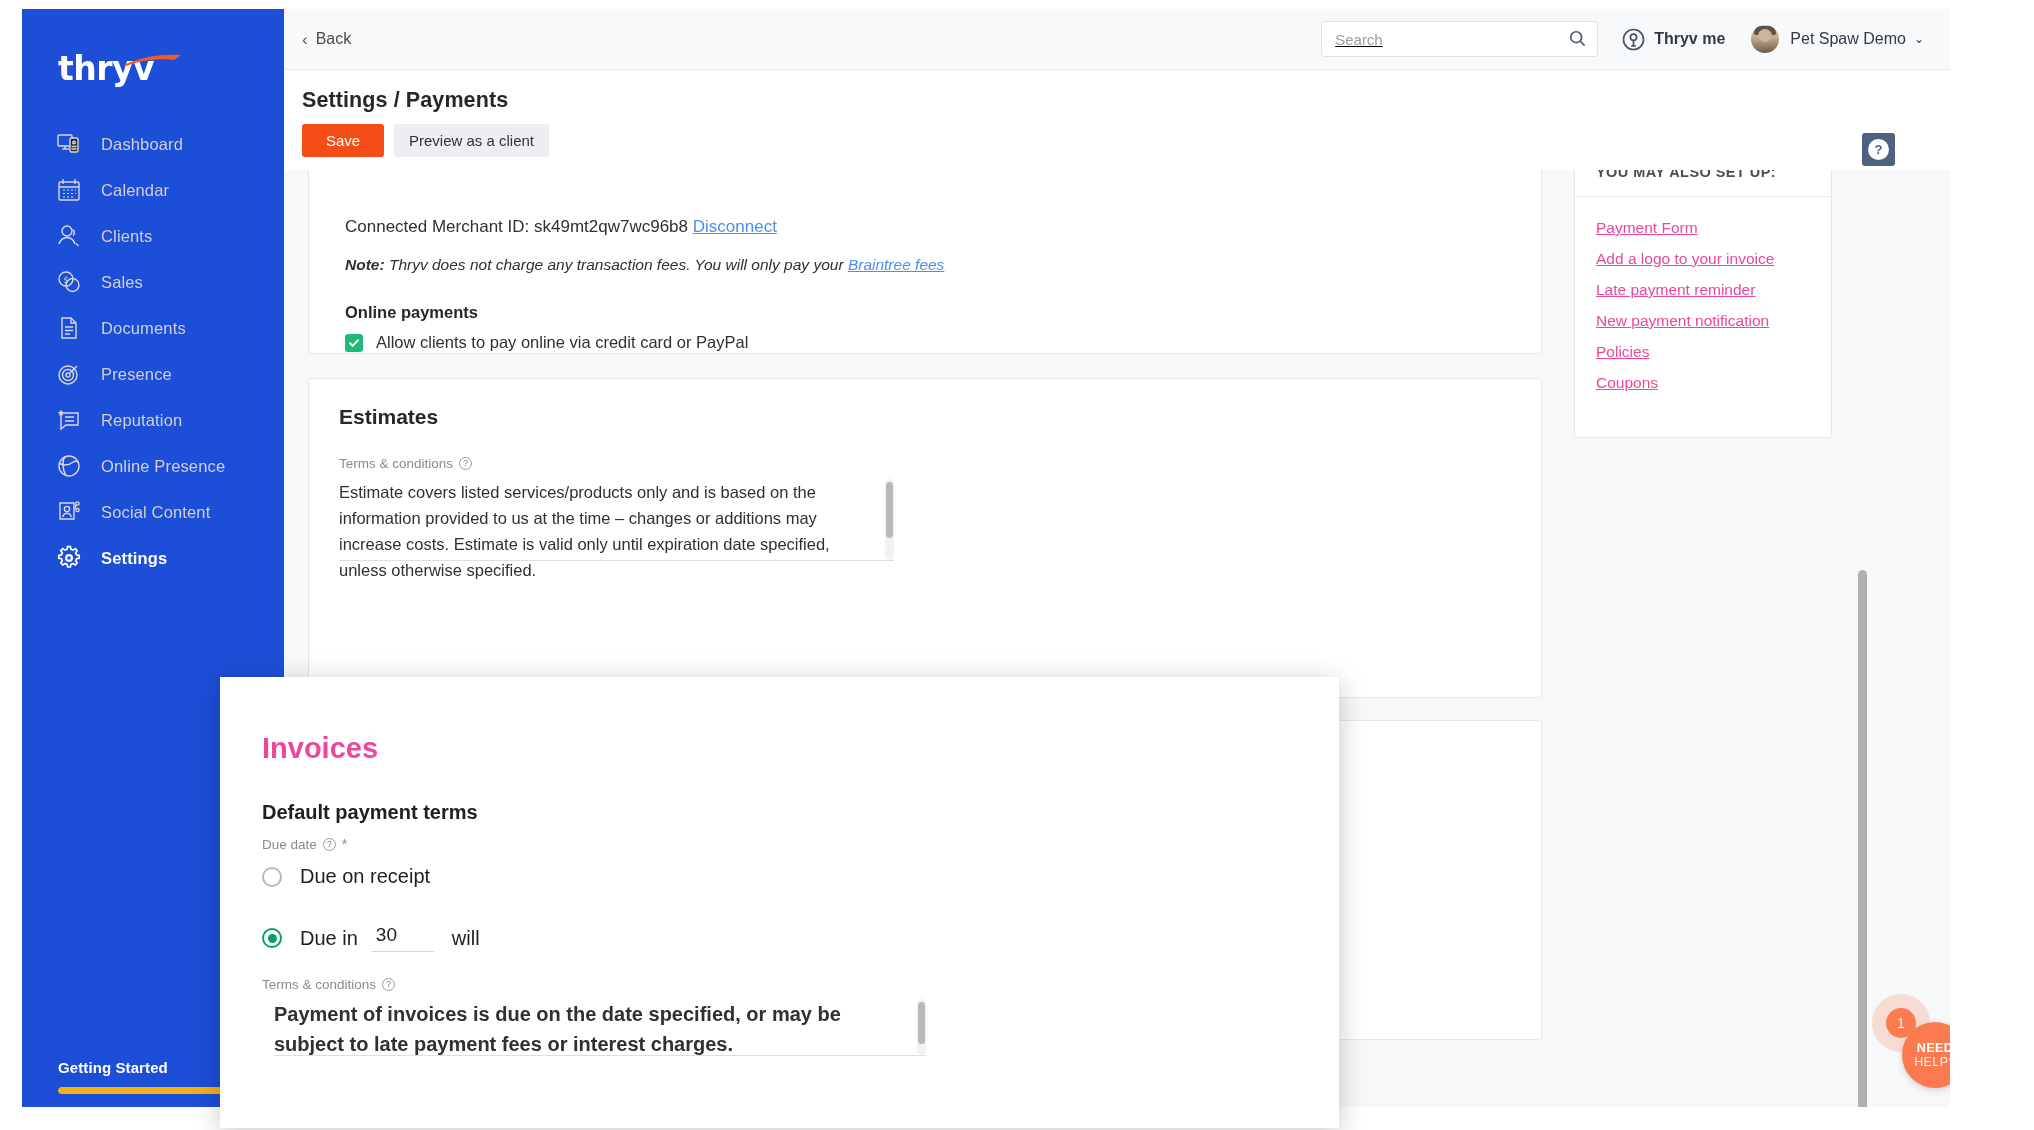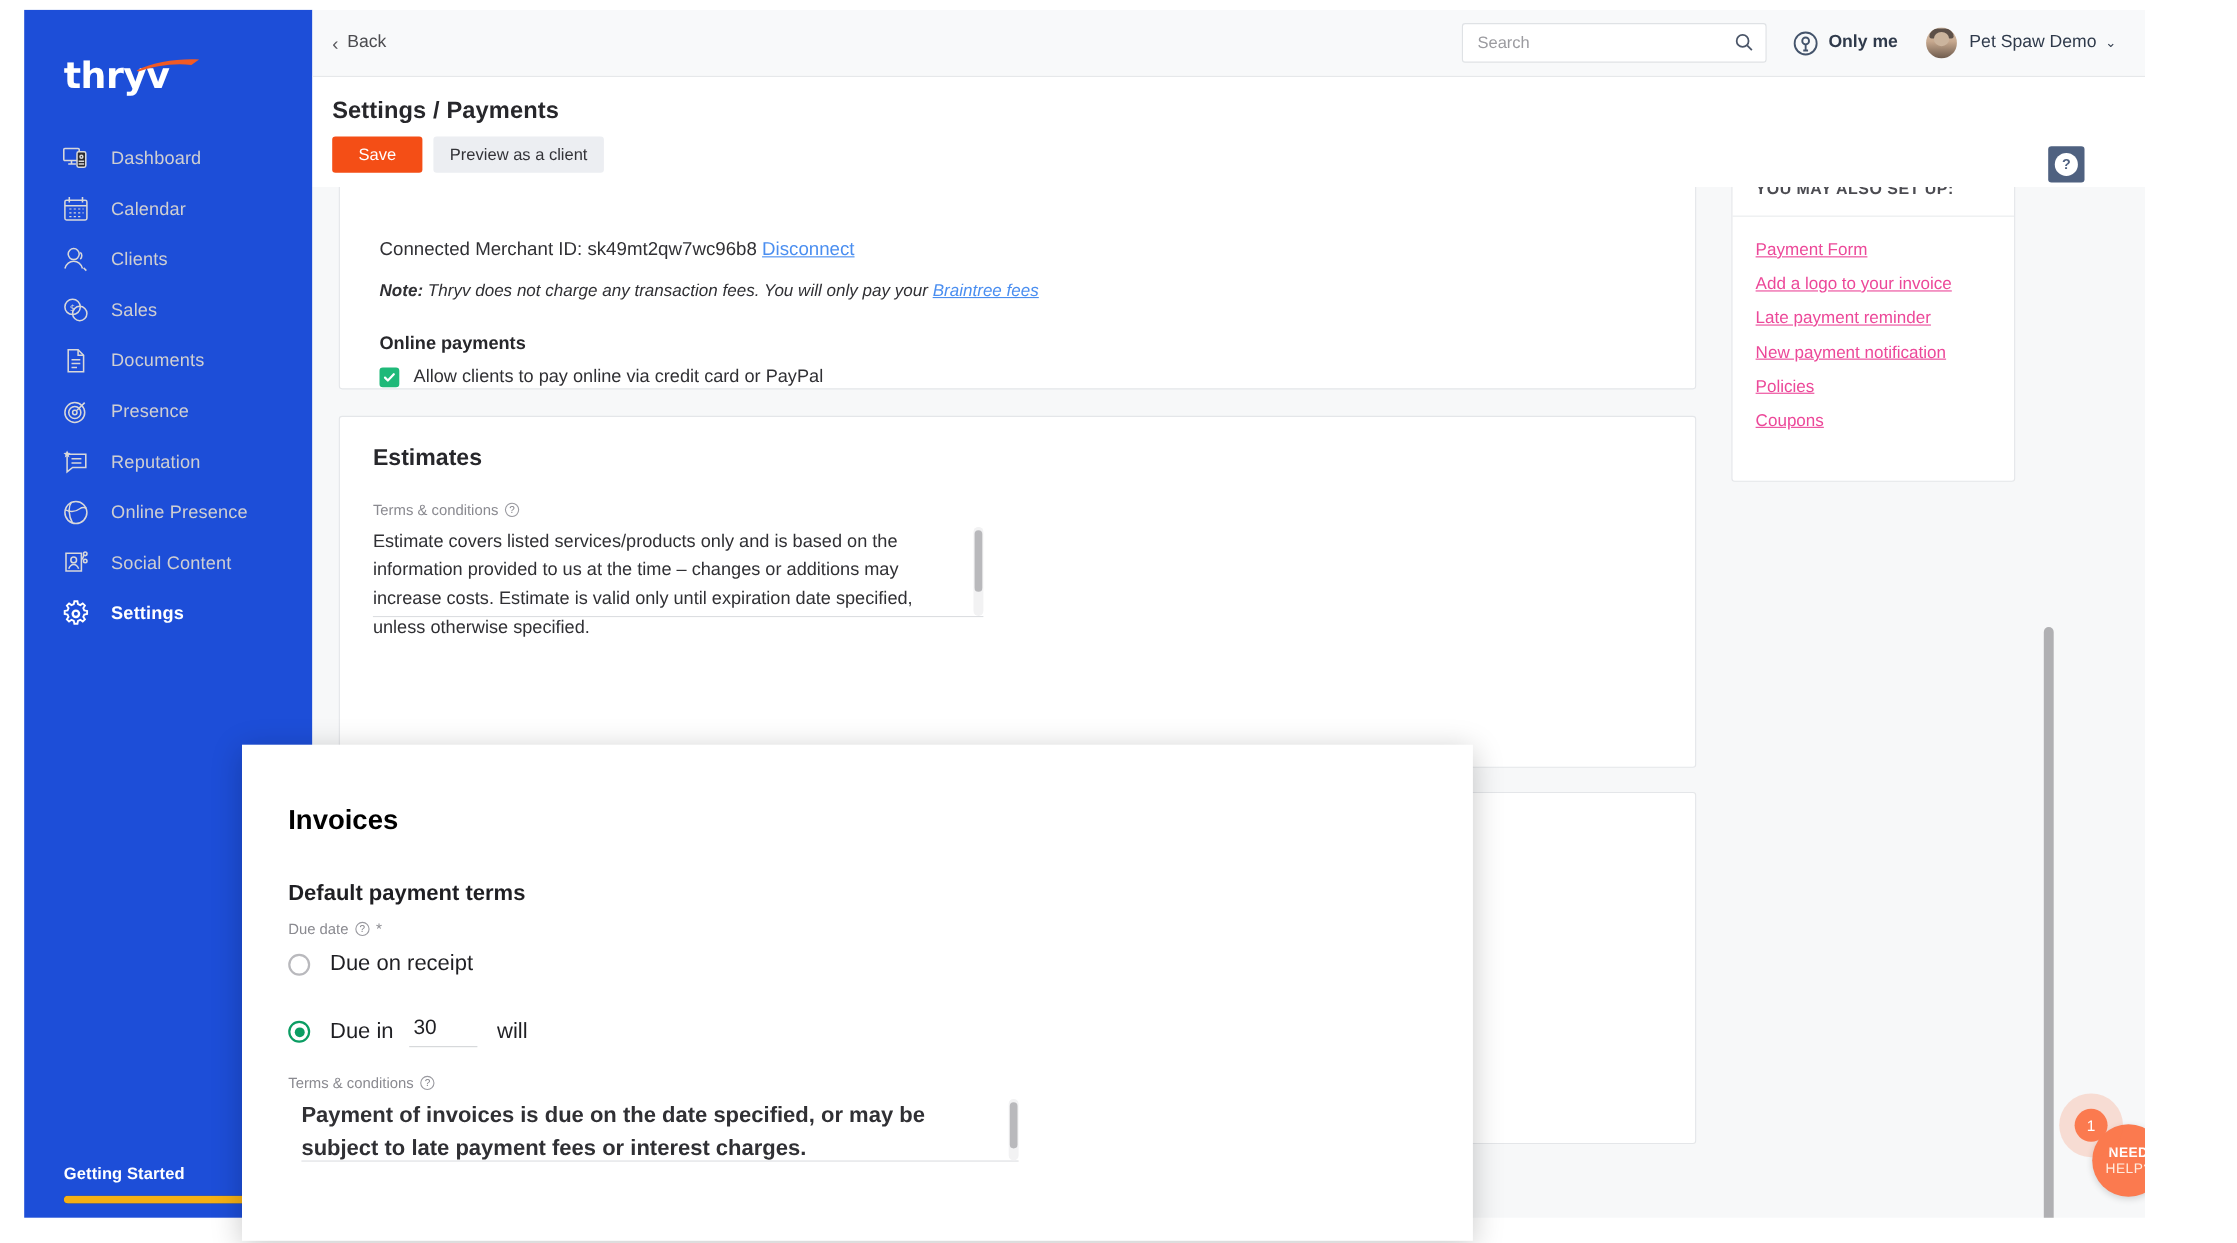--- a/index.html
+++ b/index.html
@@ -123,21 +123,21 @@
     margin-left: auto;
     display: flex; align-items: center;
     margin-right: 26px;
   }
   .search-box {
     position: relative;
     width: 277px; height: 36px;
     background: #ffffff;
     border: 1px solid #dfe2e5;
     border-radius: 3px;
-    display: flex; align-items: center;
+    display: flex; align-items: center; text-decoration: underline;
   }
   .search-box input {
     border: 0; outline: 0; background: transparent;
     font-family: "Liberation Sans", sans-serif;
     font-size: 15px; color: #3c3c40;
     padding-left: 13px; width: 225px; height: 34px;
   }
   .search-box input::placeholder { color: #9b9ba0; }
   .search-icon {
     position: absolute; right: 11px; top: 8px;
@@ -375,21 +375,21 @@
   .modal {
     position: absolute;
     left: 220px; top: 677px;
     width: 1119px; height: 451px;
     background: #ffffff;
     box-shadow: 0 5px 26px rgba(0,0,0,0.22);
     overflow: hidden;
   }
   .modal-title {
     position: absolute; left: 42px; top: 55px;
-    font-size: 25px; font-weight: bold; color: #000000;
+    font-size: 29px; font-weight: bold; color: #ec4899;
   }
   .modal-sub {
     position: absolute; left: 42px; top: 124px;
     font-size: 20px; font-weight: bold; color: #1f1f23;
   }
   .modal-duedate-label {
     left: 42px; top: 159px;
   }
   .radio-row {
     position: absolute;
@@ -640,21 +640,21 @@
       </div>
 
       <div class="onlyme">
         <span class="onlyme-icon">
           <svg width="23" height="23" viewBox="0 0 23 23" fill="none" stroke="currentColor" stroke-width="1.7">
             <circle cx="11.5" cy="11.5" r="10"></circle>
             <circle cx="11.5" cy="9.2" r="3.1"></circle>
             <path d="M11.5 12.3v5.6M9.3 17.9h4.4"></path>
           </svg>
         </span>
-        <span class="onlyme-label">Only me</span>
+        <span class="onlyme-label">Thryv me</span>
       </div>
 
       <div class="account">
         <span class="avatar"></span>
         <span class="account-name">Pet Spaw Demo</span>
         <span class="account-caret">⌄</span>
       </div>
     </div>
   </div>
 

